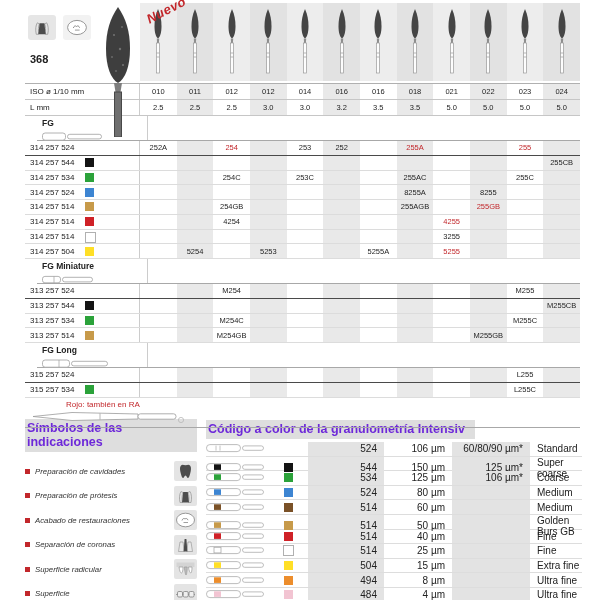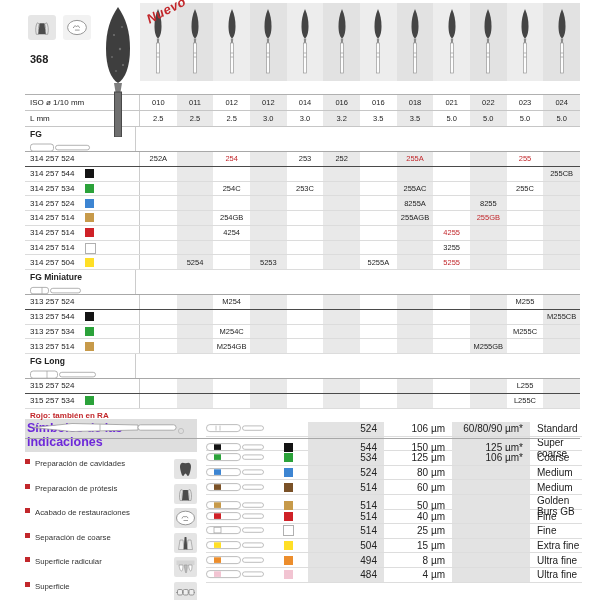--- a/index.html
+++ b/index.html
@@ -16,43 +16,43 @@
          color:#c2272b;font-weight:bold;font-style:italic;font-size:13px;letter-spacing:.5px;z-index:5;}
 
   
   .top-strip{position:absolute;left:140px;top:3px;width:440px;height:78px;background:#ededed;
              display:grid;grid-template-columns:repeat(12,1fr);z-index:1;}
   .scol{display:flex;justify-content:center;align-items:flex-start;padding-top:4px;}
   .scol.sh{background:#e2e2e2;}
   .big-bur{position:absolute;left:96px;top:5px;z-index:4;}
 
   
-  .bur-table{position:absolute;left:25px;top:94px;width:555px;z-index:2;}
+  .bur-table{position:absolute;left:25px;top:83px;width:555px;z-index:2;}
   .trow{display:grid;grid-template-columns:115px repeat(12,1fr);align-items:stretch;}
   .lbl{display:flex;align-items:center;padding-left:5px;border-right:1px solid #ccc;
        font-size:8px;color:#222;position:relative;}
   .cell{display:flex;align-items:center;justify-content:center;font-size:7.5px;color:#1e1e1e;}
   .cell.sh{background:#e9e9e9;}
   .spec{height:15px;border-bottom:1px solid #c6c6c6;}
   .spec:first-child{border-top:1px solid #b0b0b0;}
-  .sechead{display:block;height:25px;border-bottom:1px solid #a8a8a8;position:relative;padding-left:5px;box-sizing:border-box;}
+  .sechead{display:block;height:25px;border-bottom:1px solid #a8a8a8;position:relative;padding-left:5px;box-sizing:border-box;margin-left:12px;}
   .sechead:before{content:"";position:absolute;left:110px;top:0;bottom:0;width:1px;background:#ccc;}
   .sectitle{font-weight:bold;font-size:8.5px;color:#222;padding-top:2px;}
   .prod{height:13.75px;border-bottom:1px solid #dcdcdc;}
   .prod.first{border-bottom:1.5px solid #4a4a4a;}
   .sq{position:absolute;left:60px;top:50%;margin-top:-4.5px;width:9px;height:9px;}
   .val.red{color:#c2272b;}
   .noterow{height:30px;border-bottom:1px solid #a8a8a8;position:relative;padding-left:5px;box-sizing:border-box;}
-  .ra-note{color:#c2272b;font-weight:bold;font-size:8px;padding-top:2px;}
+  .ra-note{color:#c2272b;font-weight:normal;font-size:8px;padding-top:2px;margin-left:36px;}
 
   
   .sec-title{display:inline-block;background:#dedede;color:#6d28d9;font-weight:bold;
              font-size:12.5px;padding:2px 10px 3px 2px;}
   .symbols{position:absolute;left:25px;top:419px;width:172px;}
-  .sym{display:flex;align-items:flex-start;height:24px;margin-top:0.5px;}
+  .sym{display:flex;align-items:center;height:24px;margin-top:0.5px;font-style:italic;}
   .bullet{width:5px;height:5px;background:#c2272b;flex:none;}
   .slabel{font-size:7.8px;color:#333;flex:1;padding-left:5px;}
   .sicon{width:23px;height:20px;background:#e4e4e4;border-radius:2px;flex:none;
          display:flex;align-items:center;justify-content:center;}
   .symbols .list{margin-top:7px;}
 
   .legend{position:absolute;left:206px;top:419px;width:376px;}
   .legend .rows{margin-top:3px;}
   .lrow{display:grid;grid-template-columns:62px 40px 76px 68px 78px 1fr;height:13.6px;
         align-items:center;border-bottom:1px solid #ddd;font-size:10px;color:#222;}
@@ -617,21 +617,21 @@
           <span class="sicon">
             <svg width="23" height="20" viewBox="0 0 23 20">
               <ellipse cx="11.5" cy="10" rx="9" ry="6.8" fill="#fff" stroke="#8f8f8f" stroke-width="0.9"></ellipse>
               <path d="M8 10.5 C8.5 8.5 10 8 11 9 C12 8 13.5 8.5 14 10.2" fill="none" stroke="#777" stroke-width="0.8"></path>
               <path d="M9.5 12.5 l4.5 0" stroke="#777" stroke-width="0.7"></path>
             </svg>
           </span>
         </div>
         <div class="sym">
           <span class="bullet"></span>
-          <span class="slabel">Separación de coarse</span>
+          <span class="slabel">Separación de coronas</span>
           <span class="sicon">
             <svg width="23" height="20" viewBox="0 0 23 20">
               <path d="M4.5 16.5 L6 7 L9 7 L10.2 16.5 Z" fill="#e9e9e9" stroke="#9a9a9a" stroke-width="0.7"></path>
               <path d="M18.5 16.5 L17 7 L14 7 L12.8 16.5 Z" fill="#e9e9e9" stroke="#9a9a9a" stroke-width="0.7"></path>
               <path d="M10.6 4 L12.4 4 L13.4 16.5 L9.6 16.5 Z" fill="#4c4c4c"></path>
             </svg>
           </span>
         </div>
         <div class="sym">
           <span class="bullet"></span>
@@ -654,20 +654,21 @@
               <rect x="3.5" y="7.5" width="5" height="5.5" rx="1.3" fill="#efefef" stroke="#808080" stroke-width="0.8"></rect>
               <rect x="9.2" y="7.5" width="5" height="5.5" rx="1.3" fill="#efefef" stroke="#808080" stroke-width="0.8"></rect>
               <rect x="15" y="7.5" width="5" height="5.5" rx="1.3" fill="#efefef" stroke="#808080" stroke-width="0.8"></rect>
             </svg>
           </span>
         </div>
       </div>
   </div>
 
   <div class="legend">
+    <div class="sec-title">Código a color de la granulometría Intensiv</div>
     <div class="rows">
         <div class="lrow">
           <div class="lc">
             <svg width="60" height="13" viewBox="0 0 60 13">
     <rect x="0.5" y="2.6" width="34" height="7" rx="3.4" fill="#fff" stroke="#b5b5b5" stroke-width="0.9"></rect>
     <rect x="36.5" y="3.9" width="21" height="4.4" rx="2.2" fill="#fff" stroke="#b5b5b5" stroke-width="0.9"></rect>
     <line x1="10" y1="3.6" x2="10" y2="8.6" stroke="#b5b5b5" stroke-width="0.8"></line>
               <line x1="14" y1="3.6" x2="14" y2="8.6" stroke="#b5b5b5" stroke-width="0.8"></line>
             </svg>
           </div>

